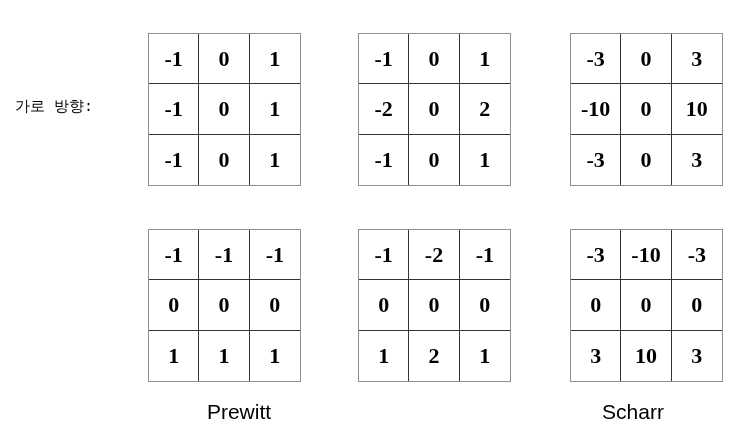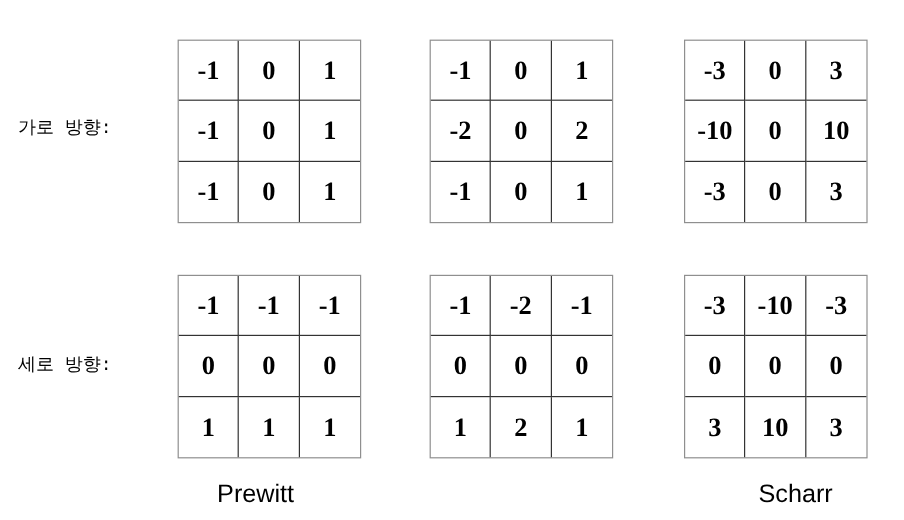--- a/index.html
+++ b/index.html
@@ -58,32 +58,31 @@
   .cell:nth-child(n+7) { border-bottom: none; }
   .kernel-name {
     position: absolute;
     top: 398px;
     width: 154px;
     text-align: center;
     font-size: 21px;
     line-height: 27px;
     color: var(--text, #000000);
   }
-  .kernel-name.col-0 { left: 136px; }
+  .kernel-name.col-0 { left: 162px; }
   .kernel-name.col-1 { left: 358px; }
-  .kernel-name.col-2 { left: 586px; }
+  .kernel-name.col-2 { left: 556px; }
 </style>
 </head>
 <body>
 
 <div class="canvas" style="--bg: #ffffff; --text: #000000; --outer: #8f8f8f; --inner: #333333;">
 
   <div class="row-label horizontal">가로 방향:</div>
 
-  <div class="row-label vertical">세로 방향:</div>
 
   <div class="kernel row-0 col-0">
       <div class="cell">-1</div>
       <div class="cell">0</div>
       <div class="cell">1</div>
       <div class="cell">-1</div>
       <div class="cell">0</div>
       <div class="cell">1</div>
       <div class="cell">-1</div>
       <div class="cell">0</div>

